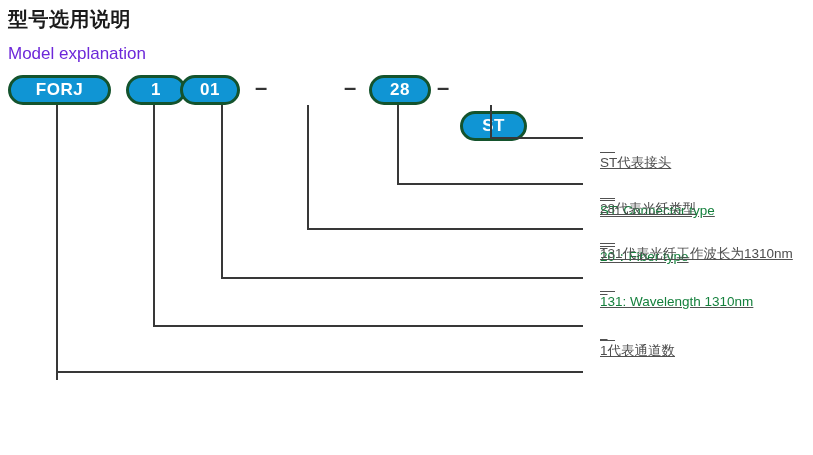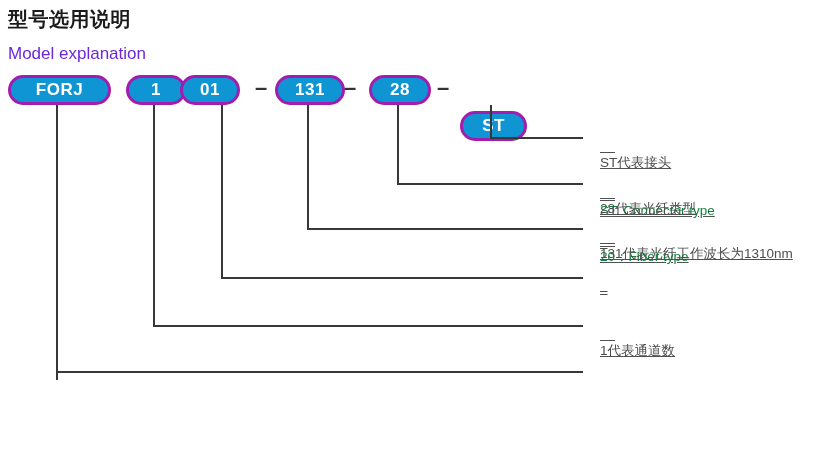--- a/index.html
+++ b/index.html
@@ -16,21 +16,21 @@
     letter-spacing:0.5px;
   }
   .subtitle{
     position:absolute;left:8px;top:44px;
     font-size:17px;font-weight:normal;color:#6d28d9;
   }
   .pill{
     position:absolute;top:75px;height:24px;
     box-sizing:content-box;
     background:#1095d4;
-    border:3px solid #a21caf;
+    border:3px solid #14532d;
     border-radius:15px;
     color:#ffffff;font-weight:bold;font-size:17px;
     text-align:center;line-height:24px;
     letter-spacing:0.5px;
   }
   .sep{
     position:absolute;top:76px;width:26px;height:24px;
     text-align:center;line-height:24px;
     font-size:22px;font-weight:bold;color:#333333;
   }
@@ -53,21 +53,20 @@
 <body>
 
 <div class="canvas">
 
   <div class="title">型号选用说明</div>
   <div class="subtitle">Model explanation</div>
 
   <div class="pill" style="left:8px;width:97px;">FORJ</div>
   <div class="pill" style="left:126px;width:54px;">1</div>
   <div class="pill" style="left:180px;width:54px;text-align:center;">01</div>
-  <div class="pill" style="left:275px;width:64px;">131</div>
   <div class="pill" style="left:369px;width:56px;">28</div>
   <div class="pill" style="left:460px;width:61px;margin-top:36px;">ST</div>
 
   <div class="sep" style="left:248px;">–</div>
   <div class="sep" style="left:337px;">–</div>
   <div class="sep" style="left:430px;">–</div>
 
   <div class="vline" style="left:56px;top:105px;height:312px;"></div>
   <div class="vline" style="left:153px;top:105px;height:220px;"></div>
   <div class="vline" style="left:221px;top:105px;height:172px;"></div>
@@ -86,20 +85,21 @@
   <div class="legend-item" style="top:123px;">
     <div class="zh">ST代表接头</div>
     <div class="en">ST: Connector type</div>
   </div>
   <div class="legend-item" style="top:169px;">
     <div class="zh">28代表光纤类型</div>
     <div class="en">20：Fiber type</div>
   </div>
   <div class="legend-item" style="top:214px;">
     <div class="zh">131代表光纤工作波长为1310nm</div>
+    <div class="en">131: Wavelength 1310nm</div>
   </div>
   <div class="legend-item" style="top:311px;">
     <div class="zh">1代表通道数</div>
     <div class="en">1:channel</div>
   </div>
   <div class="legend-item" style="top:357px;">
     <div class="zh">FO代表光纤</div>
     <div class="en">FO:  Fiber optic</div>
   </div>
   <div class="legend-item" style="top:403px;">

